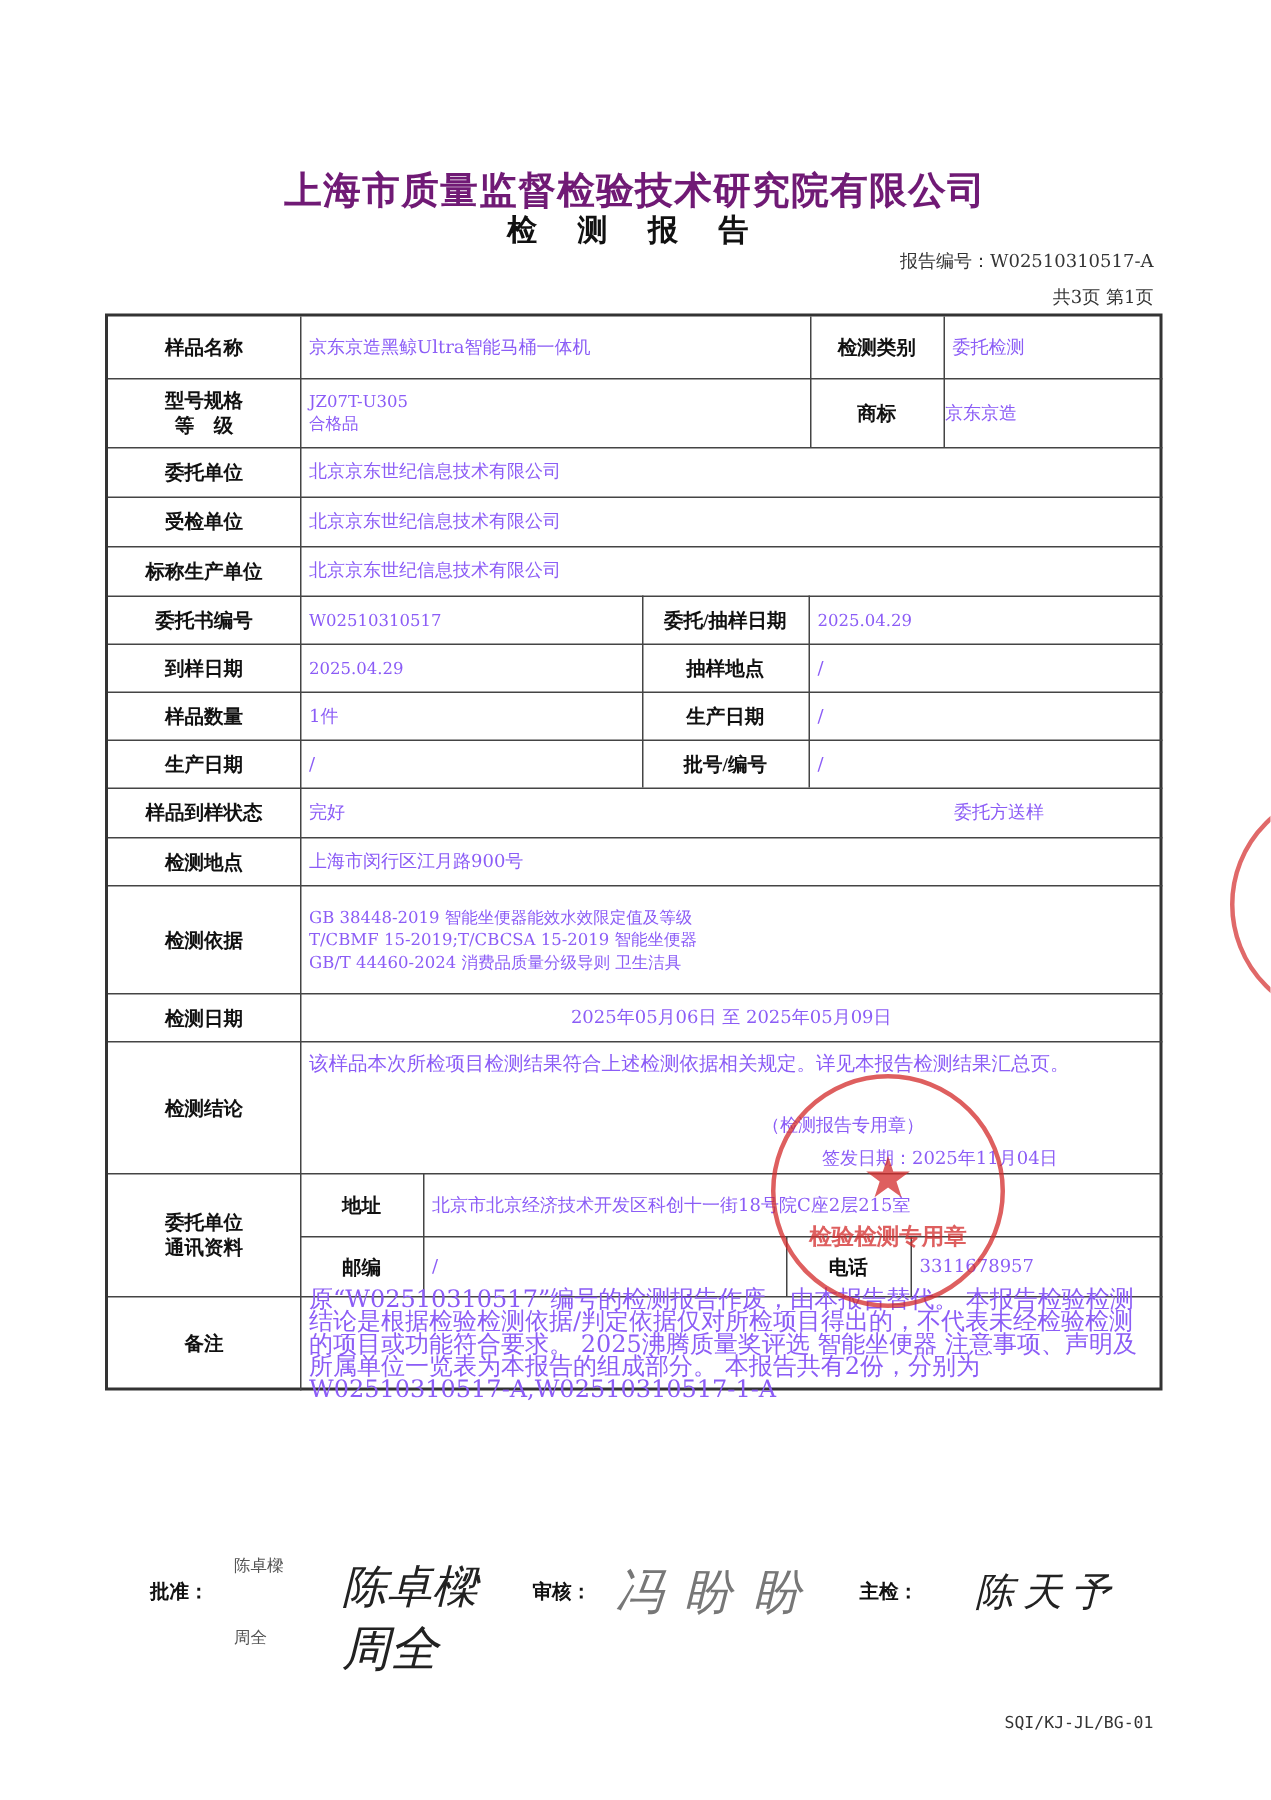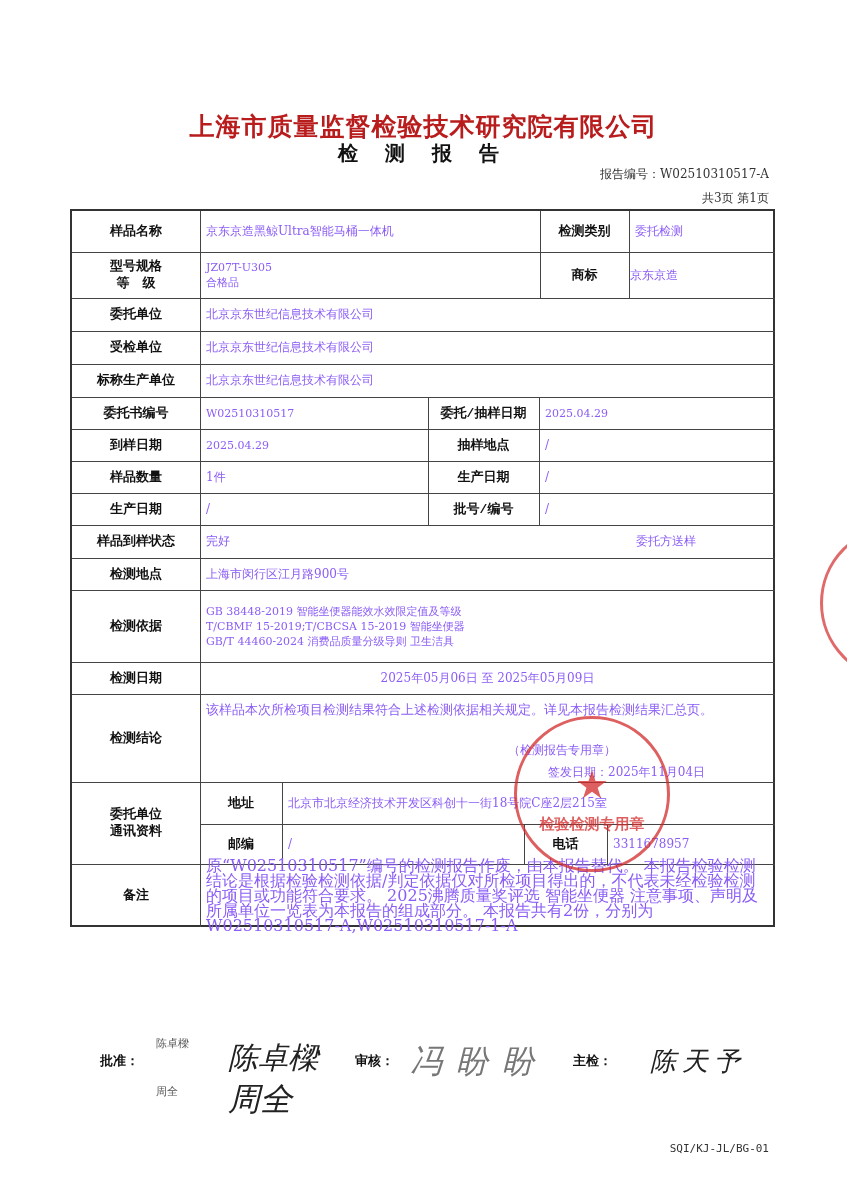--- a/index.html
+++ b/index.html
@@ -1,26 +1,26 @@
 <!DOCTYPE html>
 <html><head>
 <meta charset="utf-8">
 <style>
   html, body { margin:0; padding:0; }
   body { width:847px; height:1200px; background:#ffffff; position:relative; overflow:hidden;
          font-family:"DejaVu Serif","Liberation Serif",serif; color:#222; }
   .abs { position:absolute; }
-  .title1 { left:0; width:847px; top:110px; text-align:center; font-size:25px; letter-spacing:1px; color:#b91c1c; font-family:"DejaVu Sans","Liberation Sans",sans-serif; font-weight:bold;}
+  .title1 { left:0; width:847px; top:110px; text-align:center; font-size:25px; letter-spacing:1px; color:#701a75; font-family:"DejaVu Sans","Liberation Sans",sans-serif; font-weight:bold;}
   .title2 { left:0; width:847px; top:140px; text-align:center; font-size:20px; letter-spacing:10px; color:#111; font-family:"DejaVu Sans","Liberation Sans",sans-serif; font-weight:bold;}
   .rptno { right:78px; top:166px; font-size:12px; color:#333; }
   .pages { right:78px; top:190px; font-size:12px; color:#333; }
   .grid { left:70px; top:209px; width:705px; height:718px; border:2px solid #333; box-sizing:border-box; }
   .hl { position:absolute; height:1px; background:#444; }
   .vl { position:absolute; width:1px; background:#444; }
-  .lbl { position:absolute; font-family:Liberation Mono, monospace; font-weight:bold; font-size:13px; color:#111; text-align:center; display:flex; align-items:center; justify-content:center; line-height:17px; }
+  .lbl { position:absolute; font-family:Liberation Serif, serif; font-weight:bold; font-size:13px; color:#111; text-align:center; display:flex; align-items:center; justify-content:center; line-height:17px; }
   .val { position:absolute; font-size:12px; color:#8b5cf6; display:flex; align-items:center; padding-left:6px; box-sizing:border-box; line-height:15px; }
   .val.small { font-size:11px; }
   .multi { white-space:pre-line; align-items:center; }
   .sig-label { font-family:"DejaVu Sans","Liberation Sans",sans-serif; font-weight:bold; font-size:13px; color:#111; }
   .sig-print { font-size:11px; color:#555; }
   .sig { font-family:"DejaVu Serif",serif; font-style:italic; color:#222; }
   .seal { border:3px solid #d32a2a; border-radius:50%; color:#d32a2a; }
   .footer { right:78px; top:1142px; font-size:11px; color:#333; font-family:"DejaVu Sans Mono","Liberation Mono",monospace; }
 </style>
 </head>

